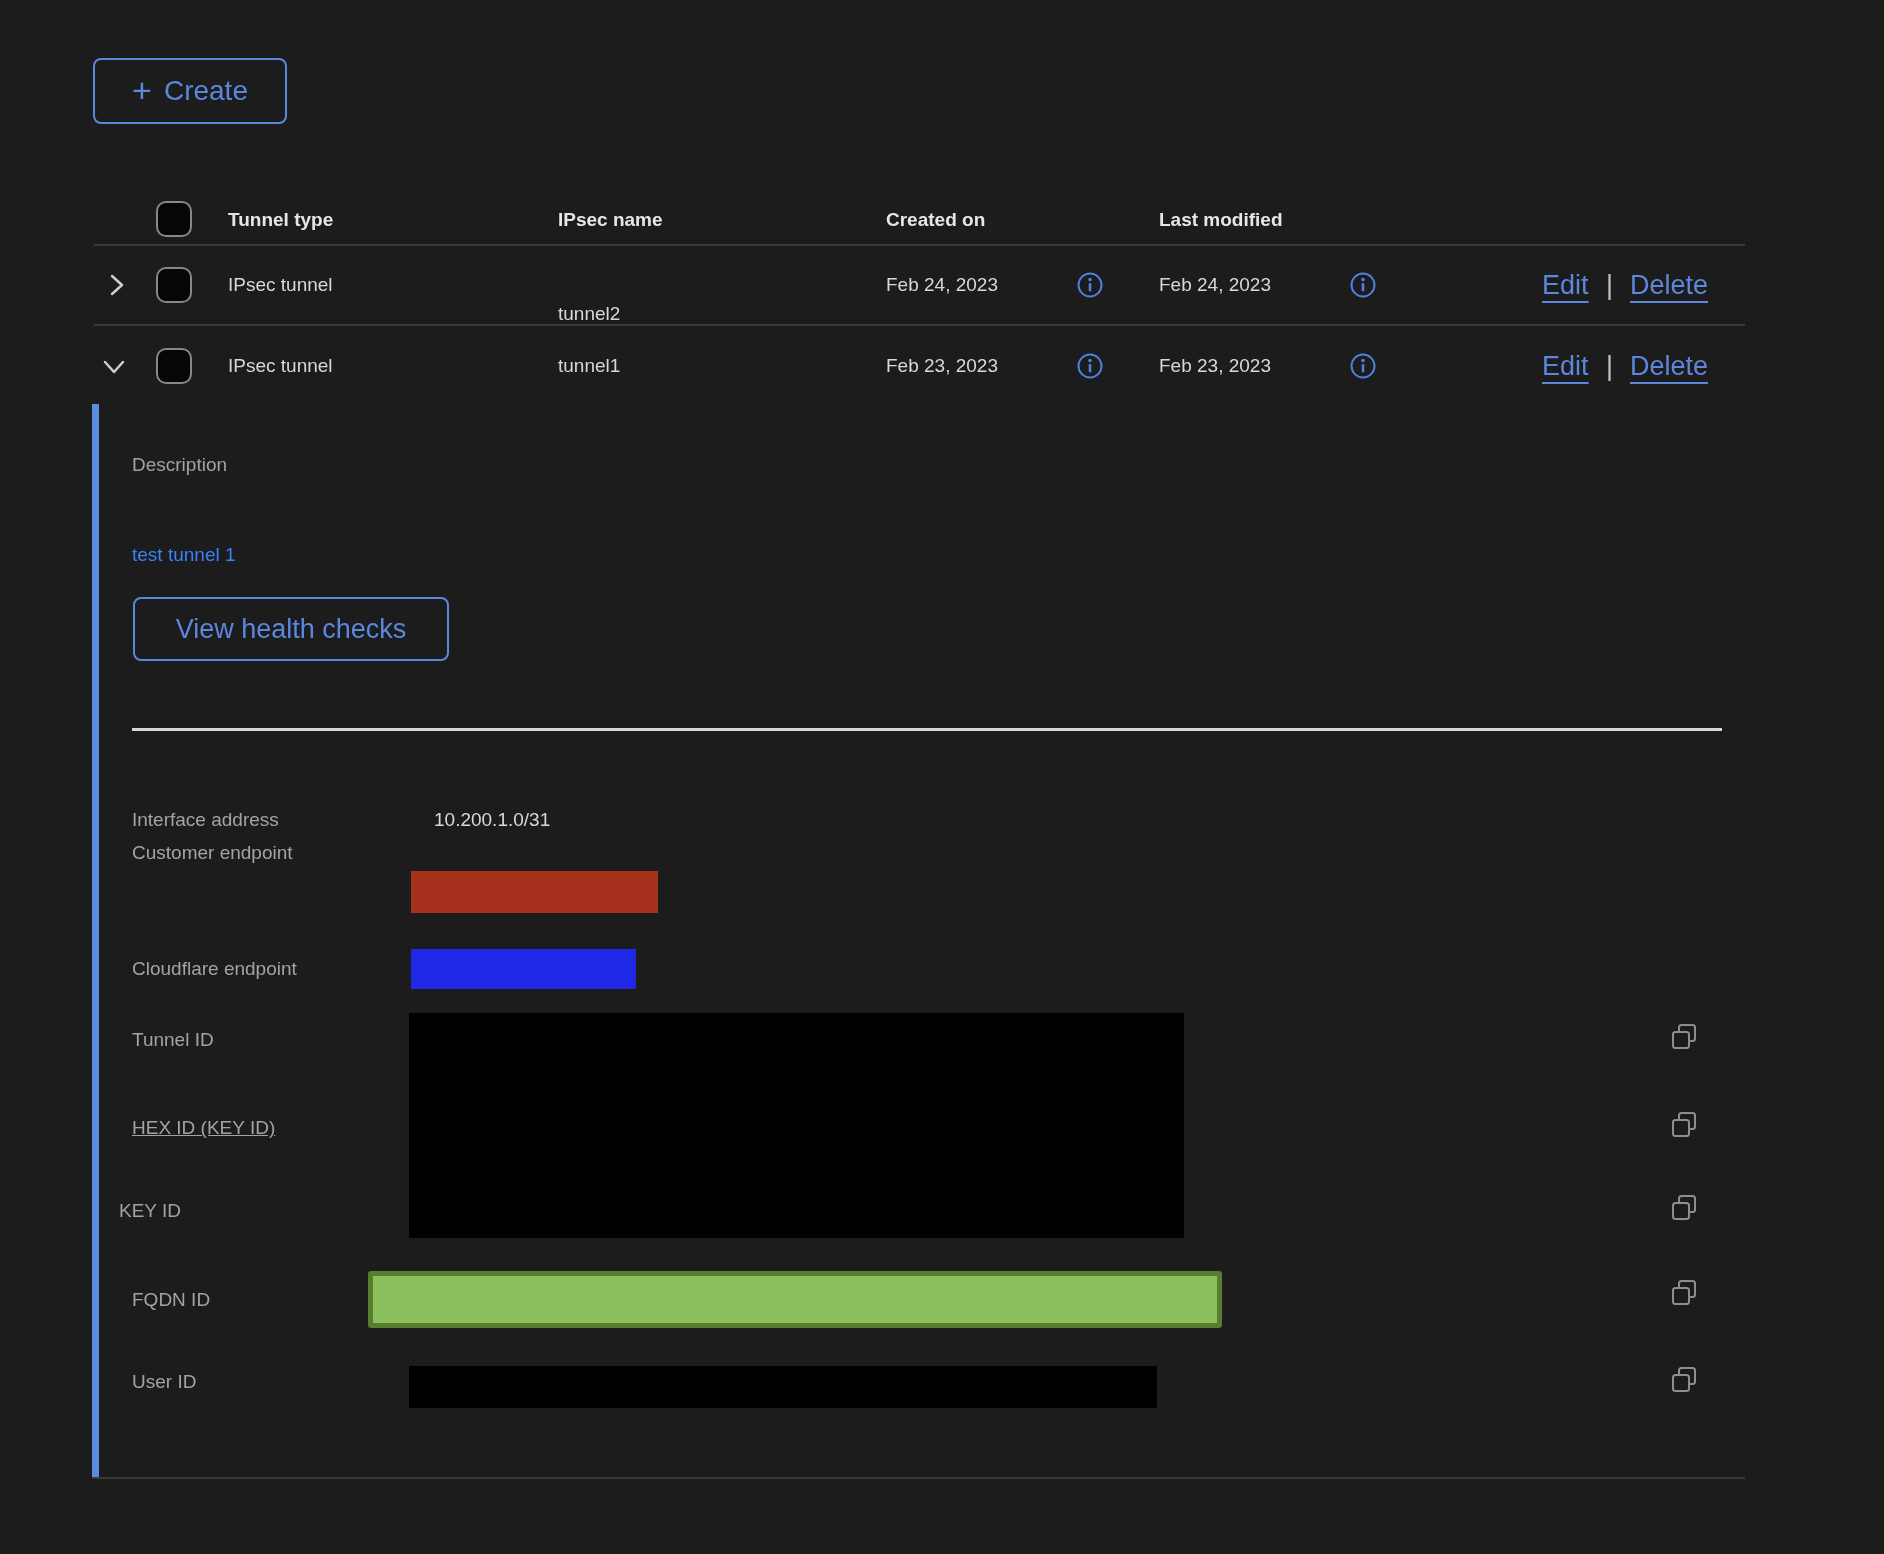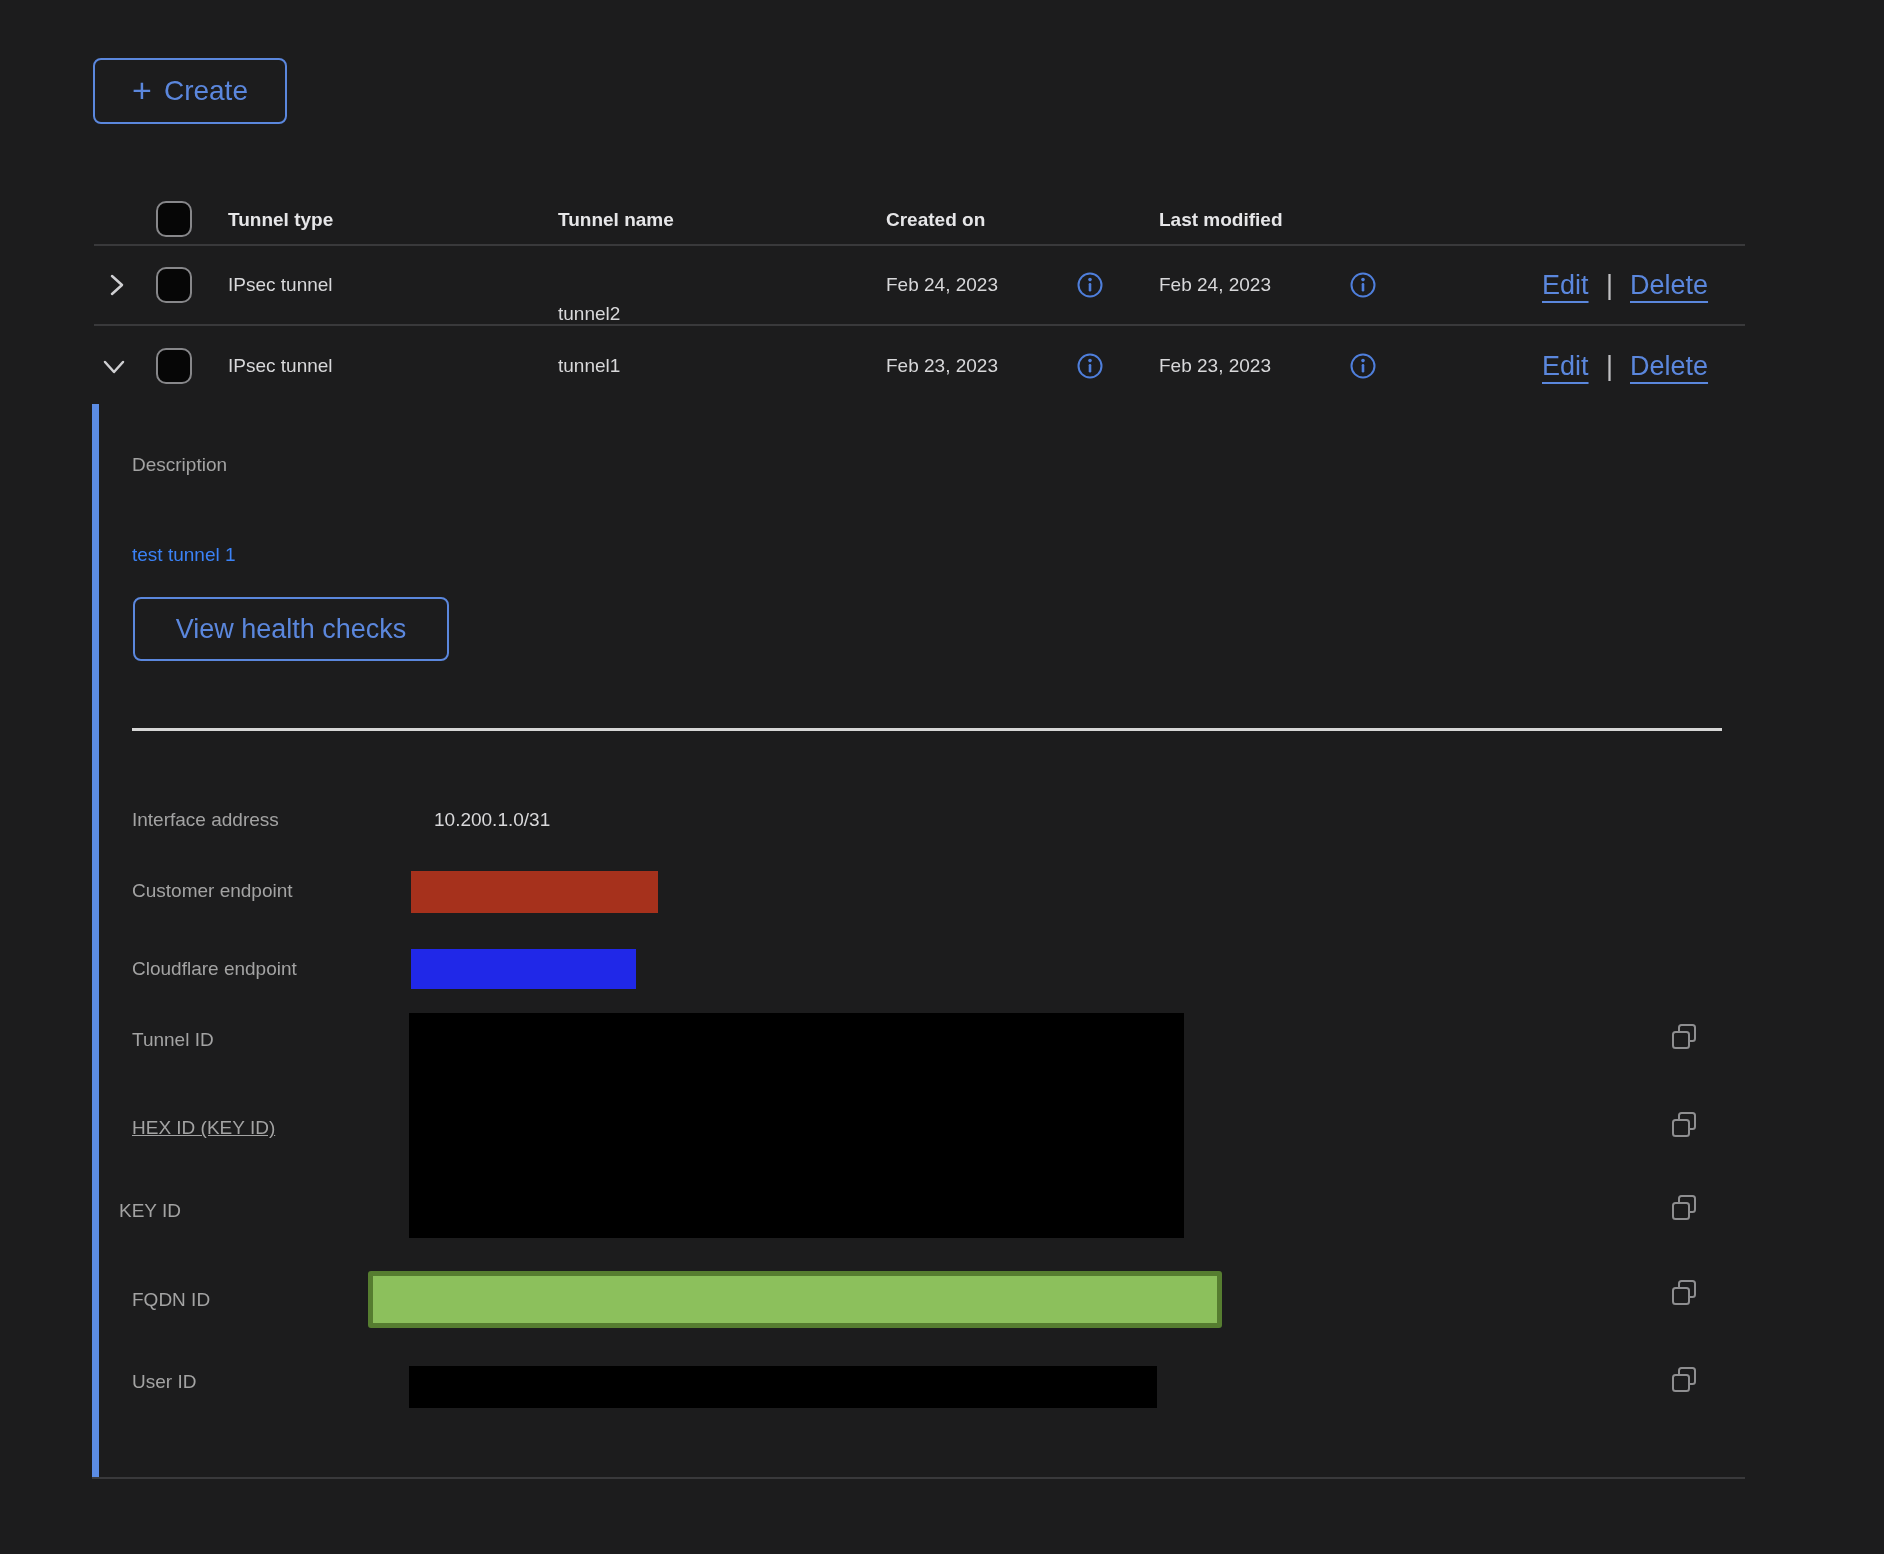--- a/index.html
+++ b/index.html
@@ -48,21 +48,21 @@
 <div class="canvas">
 
   <button class="btn-outline create-btn">
     <span class="plus">+</span>
     <span>Create</span>
   </button>
 
   <div>
     <div class="checkbox" style="left:156px; top:201px;"></div>
     <div class="txt hdr" style="left:228px; top:203px;">Tunnel type</div>
-    <div class="txt hdr" style="left:558px; top:203px;">Tunnel name</div>
+    <div class="txt hdr" style="left:558px; top:203px;">IPsec name</div>
     <div class="txt hdr" style="left:886px; top:203px;">Created on</div>
     <div class="txt hdr" style="left:1159px; top:203px;">Last modified</div>
     <div class="divider-dark" style="left:94px; top:244px; width:1651px;"></div>
   </div>
 
   <div>
     <button class="icon-btn" style="left:102px; top:271px;">
       <span>
         <svg width="28" height="28" viewBox="0 0 28 28">
             <polyline points="10,5 20,14 10,23" fill="none" stroke="#cfcfd2" stroke-width="2.5" stroke-linecap="round" stroke-linejoin="round"></polyline>
@@ -132,21 +132,21 @@
     <div class="txt bright" style="left:132px; top:448px;">Description</div>
     <div class="txt muted" style="left:132px; top:538px;">test tunnel 1</div>
 
     <button class="btn-outline health-btn">View health checks</button>
 
     <div class="divider-light" style="left:132px; top:728px; width:1590px;"></div>
 
     <div class="txt bright" style="left:132px; top:803px;">Interface address</div>
     <div class="txt" style="left:434px; top:803px;">10.200.1.0/31</div>
 
-    <div class="txt bright" style="left:132px; top:874px;">Customer endpoint</div>
+    <div class="txt bright" style="left:132px; top:836px;">Customer endpoint</div>
     <div class="redact redact-red"></div>
 
     <div class="txt bright" style="left:132px; top:952px;">Cloudflare endpoint</div>
     <div class="redact redact-blue"></div>
 
     <div class="txt bright" style="left:132px; top:1023px;">Tunnel ID</div>
     <div class="txt bright" style="left:132px; top:1111px;text-decoration:underline;">HEX ID (KEY ID)</div>
     <div class="txt bright" style="left:119px; top:1194px;">KEY ID</div>
     <div class="redact redact-black-lg"></div>
 

